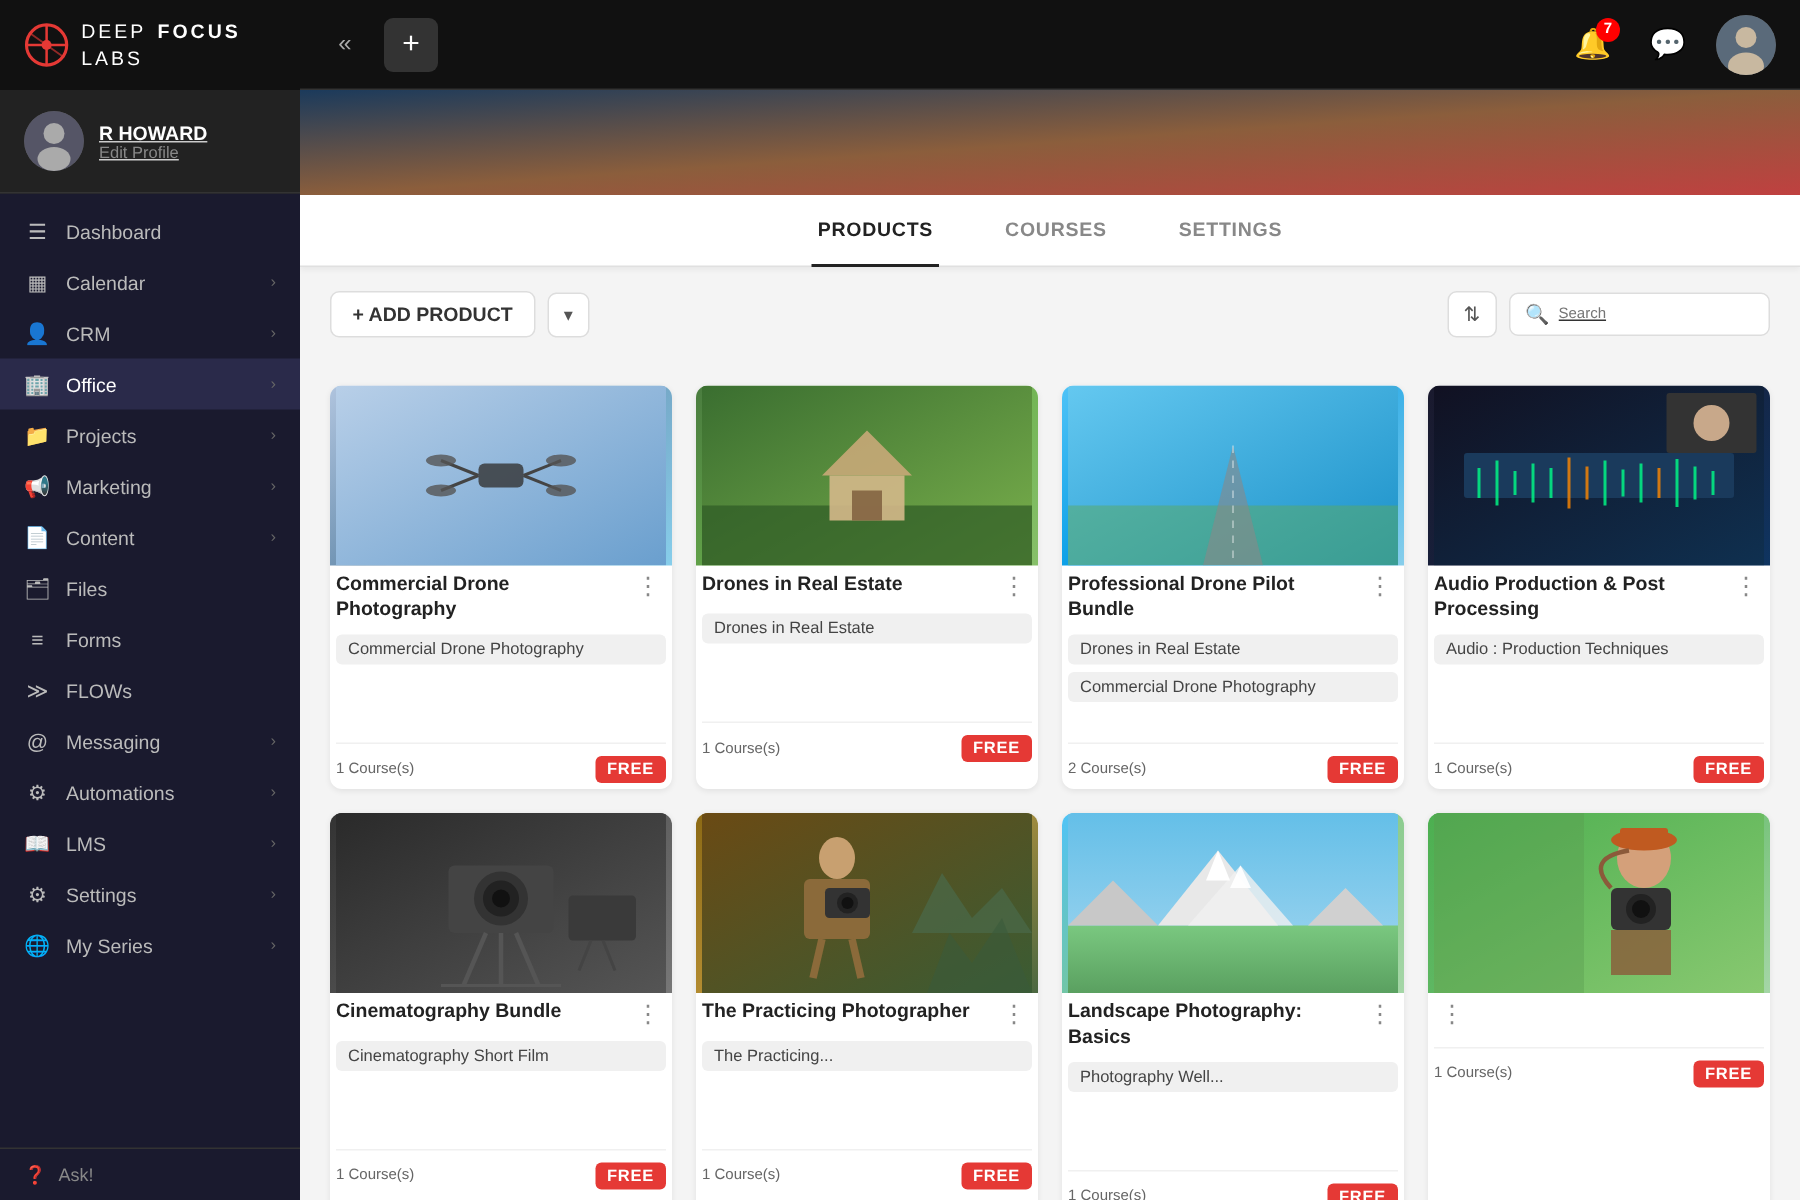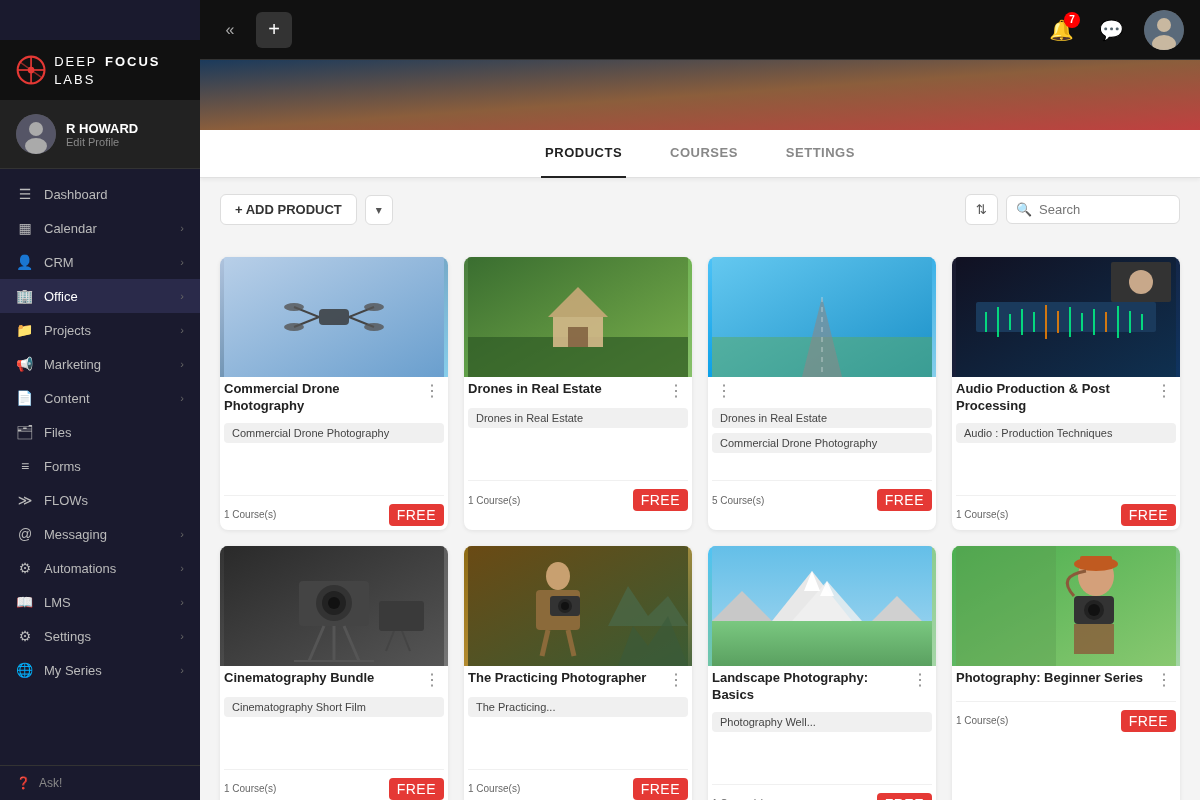--- a/index.html
+++ b/index.html
@@ -16,21 +16,20 @@
       height: 800px;
       overflow-y: auto;
     }
     .sidebar-logo {
       background: #111;
       padding: 12px 16px;
       display: flex;
       align-items: center;
       gap: 8px;
       height: 60px;
-      margin-top: 40px;
     }
     .logo-text {
       font-size: 13px;
       color: #fff;
       letter-spacing: 2px;
       font-weight: 300;
     }
     .logo-icon {
       width: 36px;
       height: 36px;
@@ -48,21 +47,21 @@
       height: 40px;
       border-radius: 50%;
       background: #555;
       overflow: hidden;
       display: flex;
       align-items: center;
       justify-content: center;
       font-size: 14px;
       color: #fff;
     }
-    .profile-info { flex: 1; }
+    .profile-info { flex: 1; text-decoration: underline; }
     .profile-name { font-size: 13px; font-weight: 700; color: #fff; }
     .profile-edit { font-size: 11px; color: #888; }
     .sidebar-nav { flex: 1; padding: 8px 0; }
     .nav-item {
       display: flex;
       align-items: center;
       justify-content: space-between;
       padding: 9px 16px;
       cursor: pointer;
       color: #bbb;
@@ -237,24 +236,25 @@
       align-items: center;
       background: #fff;
       border: 1px solid #ddd;
       border-radius: 6px;
       padding: 6px 10px;
       gap: 6px;
     }
     .search-box input {
       border: none;
       outline: none;
-      font-size: 13px;
+      font-size: 10px;
       color: #333;
       width: 130px;
       background: transparent;
+      text-decoration: underline;
     }
     .search-icon-sm { color: #999; font-size: 13px; }
 
     
     .products-grid {
       display: grid;
       grid-template-columns: repeat(4, 1fr);
       gap: 16px;
     }
     .product-card {
@@ -309,22 +309,22 @@
       justify-content: space-between;
       align-items: center;
       margin-top: 12px;
       padding-top: 8px;
       border-top: 1px solid #f0f0f0;
     }
     .courses-count { font-size: 10px; color: #666; }
     .free-badge {
       background: #e53935;
       color: #fff;
-      font-size: 14px;
-      font-weight: 400;
+      font-size: 11px;
+      font-weight: 700;
       border-radius: 4px;
       padding: 3px 8px;
       letter-spacing: 0.5px;
     }
 
     
     .img-drone { background: linear-gradient(135deg, #b0c4de 0%, #6a8faf 40%, #87ceeb 100%); }
     .img-realestate { background: linear-gradient(135deg, #4a7c3f 0%, #6ab04c 50%, #87c06a 100%); }
     .img-professional-drone { background: linear-gradient(135deg, #4fc3f7 0%, #039be5 40%, #87ceeb 100%); }
     .img-audio { background: linear-gradient(135deg, #1a1a2e 0%, #16213e 50%, #0f3460 100%); }
@@ -626,28 +626,29 @@
                 </defs>
               <rect width="220" height="120" fill="url(#g3)"></rect>
               <rect x="0" y="80" width="220" height="40" fill="#5aaa60" opacity="0.5"></rect>
 
               <polygon points="110,40 90,120 130,120" fill="#888" opacity="0.6"></polygon>
               <line x1="110" y1="40" x2="110" y2="120" stroke="#fff" stroke-width="1" stroke-dasharray="5,5" opacity="0.5"></line>
             </svg>
           </div>
           <div class="card-body">
             <div class="card-title-row">
+              <div class="card-title">Professional Drone Pilot Bundle</div>
               <button class="card-menu-btn">⋮</button>
             </div>
             <div class="card-tags">
               <span class="card-tag">Drones in Real Estate</span>
               <span class="card-tag">Commercial Drone Photography</span>
             </div>
             <div class="card-footer">
-              <span class="courses-count">5 Course(s)</span>
+              <span class="courses-count">2 Course(s)</span>
               <span class="free-badge">FREE</span>
             </div>
           </div>
         </div>
 
         <div class="product-card">
           <div class="card-image img-audio">
             <svg width="100%" height="120" viewBox="0 0 220 120">
               <defs>
                   <linearGradient id="g4" x1="0%" y1="0%" x2="100%" y2="100%">
@@ -832,21 +833,20 @@
               <circle cx="138" cy="64" r="6" fill="#111"></circle>
               <rect x="118" y="78" width="40" height="30" fill="#8b5a3a" opacity="0.8"></rect>
 
               <path d="M 118 50 Q 100 30 130 25" stroke="#8b5a3a" stroke-width="3" fill="none"></path>
 
               <rect x="0" y="0" width="100" height="120" fill="#5a9a50" opacity="0.4"></rect>
             </svg>
           </div>
           <div class="card-body">
             <div class="card-title-row">
-              <div class="card-title">Photography: Beginner Series</div>
               <button class="card-menu-btn">⋮</button>
             </div>
             <div class="card-footer">
               <span class="courses-count">1 Course(s)</span>
               <span class="free-badge">FREE</span>
             </div>
           </div>
         </div>
 
       </div>

